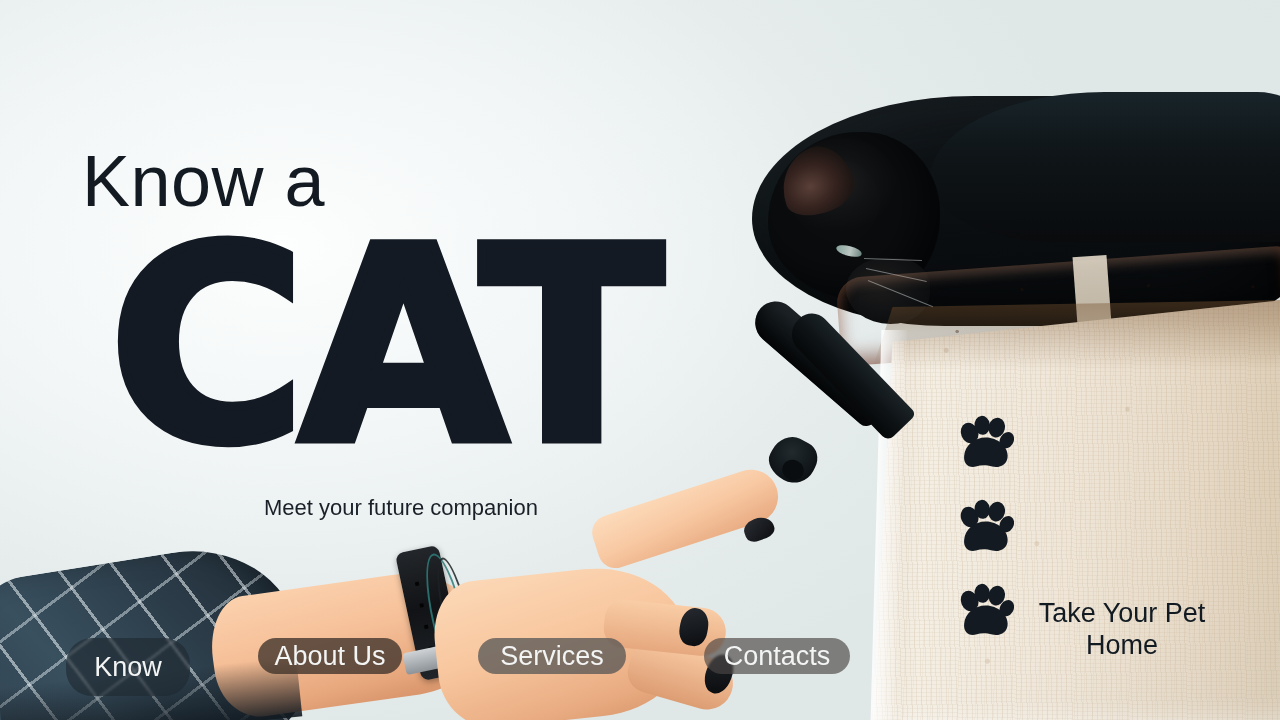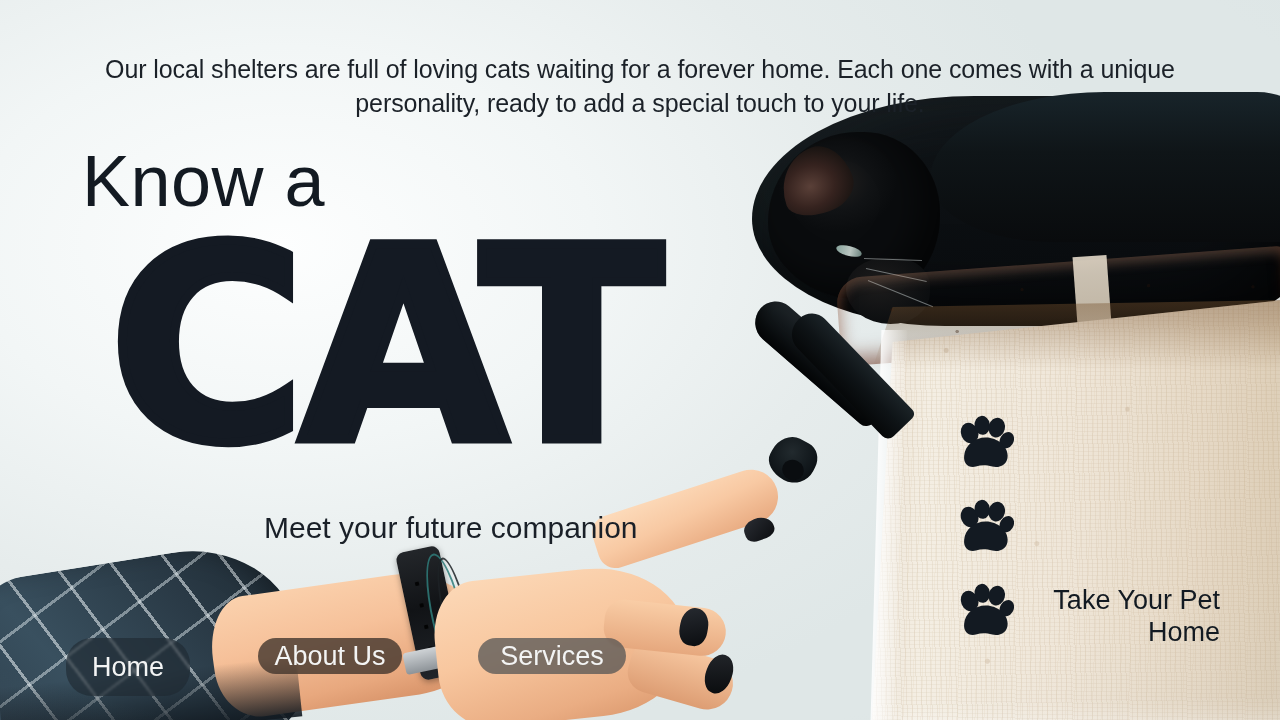--- a/index.html
+++ b/index.html
@@ -272,22 +272,22 @@
   #cat-word {
     position:absolute; left:109px; top:212px;
     font-size:268px; line-height:268px;
     font-weight:bold;
     color:#141a23;
     font-family:"DejaVu Sans", sans-serif;
     letter-spacing:-6px;
     -webkit-text-stroke:9px #141a23;
   }
   #tagline {
-    position:absolute; left:264px; top:508px;
-    font-size:30px; line-height:40px;
+    position:absolute; left:264px; top:488px;
+    font-size:22px; line-height:40px;
     color:#1a2028;
     font-family:"Liberation Sans", sans-serif;
   }
 
   
   #features {
     position:absolute; left:956px; top:414px; width:300px;
   }
   .feature {
     display:flex; align-items:center; gap:10px;
@@ -295,21 +295,21 @@
   }
   .feature .paw { flex:0 0 58px; height:58px; }
   .feature .paw svg { display:block; width:58px; height:58px; }
   .feature .flabel {
     font-size:27px; line-height:32px;
     color:#121a22;
     font-family:"Liberation Sans", sans-serif;
   }
   #feature-2 .flabel { margin-left:-2px; }
   #feature-3 { align-items:flex-start; }
-  #feature-3 .flabel { margin-top:2px; text-align:right; width:196px; }
+  #feature-3 .flabel { margin-top:15px; text-align:center; width:196px; }
 
   
   #nav { position:absolute; left:0; top:636px; width:1280px; height:84px; }
   .pill {
     position:absolute;
     height:36px;
     border-radius:26px;
     display:flex; align-items:center; justify-content:center;
     color:#f3f4f4;
     font-size:27px;
@@ -370,21 +370,20 @@
   <div class="photo" id="ring-finger"></div>
   <div class="photo" id="ring-nail"></div>
   <div class="photo" id="mid-finger"></div>
   <div class="photo" id="mid-nail"></div>
   <div class="photo" id="index-finger"></div>
   <div class="photo" id="finger-nail"></div>
   <div class="photo" id="dark-corner"></div>
 
   <div id="vignette"></div>
 
-  <div id="intro">Our local shelters are full of loving cats waiting for a forever home. Each one comes with a unique personality, ready to add a special touch to your life.</div>
   <div id="adopt-a">Know a</div>
   <div id="cat-word">CAT</div>
   <div id="tagline">Meet your future companion</div>
 
   <div id="features">
 
     <div class="feature" id="feature-1">
       <span class="paw">
         <svg viewBox="0 0 64 64" aria-hidden="true">
           <ellipse cx="15" cy="21" rx="9.5" ry="11.5" transform="rotate(-22 15 21)" fill="#131a22"></ellipse>
@@ -417,18 +416,19 @@
           <ellipse cx="56" cy="29" rx="7.5" ry="9.5" transform="rotate(32 56 29)" fill="#131a22"></ellipse>
           <path d="M33 26 C46 26 57 36 57 46 C57 56 48 60 40 58 C33 56 28 56 22 58 C14 60 8 55 9 46 C10 35 20 26 33 26 Z" fill="#131a22"></path>
         </svg>
       </span>
       <span class="flabel">Take Your Pet Home</span>
     </div>
 
   </div>
 
   <div id="nav">
-    <div class="pill" id="nav-home">Home</div>
+    <div class="pill" id="nav-home">Know</div>
     <div class="pill" id="nav-about">About Us</div>
     <div class="pill" id="nav-services">Services</div>
+    <div class="pill" id="nav-contacts">Contacts</div>
   </div>
 
 </div>
 
 </body></html>

